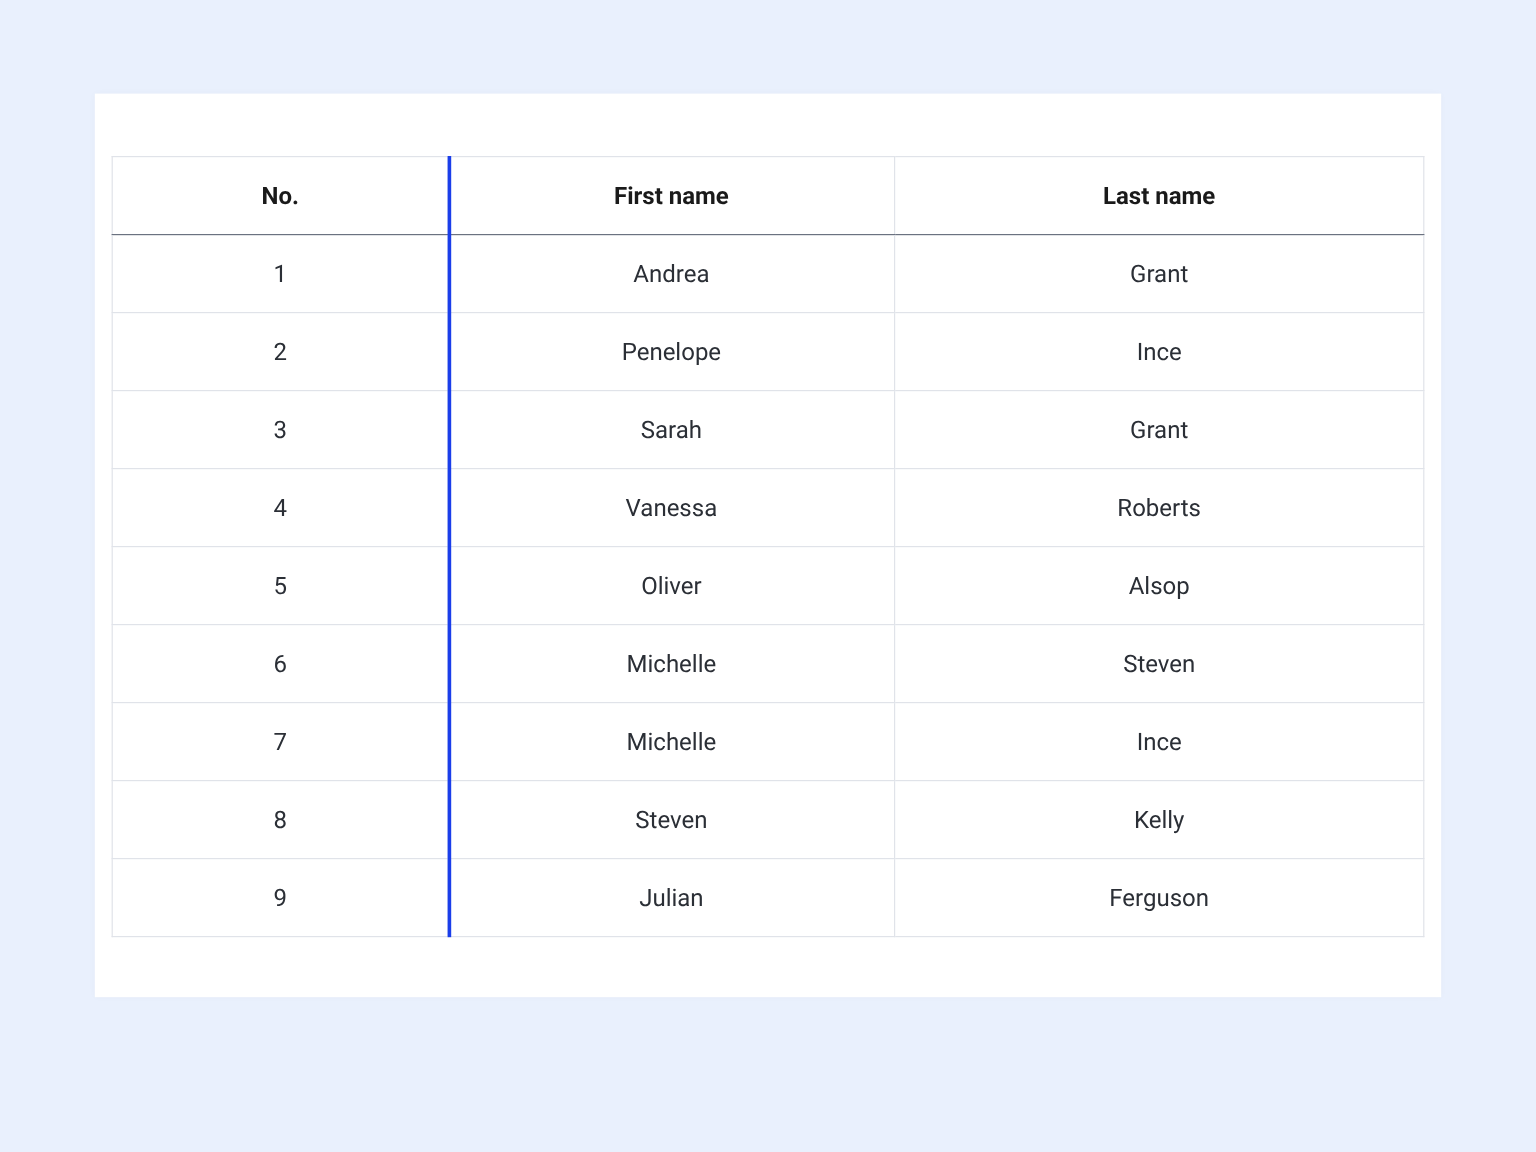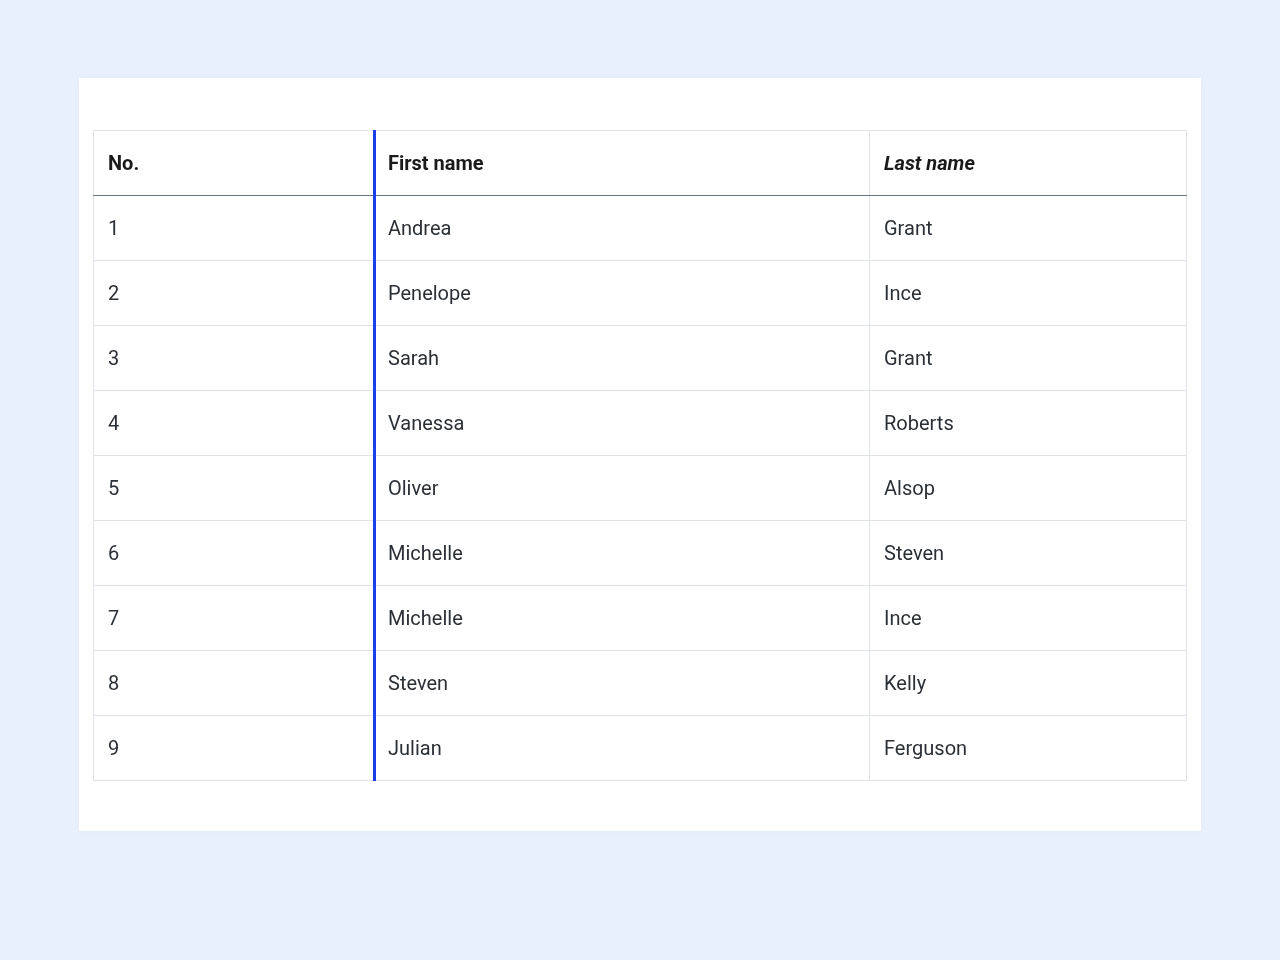--- a/index.html
+++ b/index.html
@@ -26,39 +26,39 @@
     }
     table.data-table {
       width: 100%;
       border-collapse: collapse;
       font-size: 20px;
       color: #202124;
       position: relative;
     }
     table.data-table th,
     table.data-table td {
-      text-align: left;
+      text-align: center;
       padding: 20px 14px;
       border: 1px solid #e0e3e9;
       background: #ffffff;
       vertical-align: middle;
     }
     table.data-table th {
       font-weight: 700;
       color: #1a1a1a;
       border-bottom: 1px solid #6b7280;
     }
     table.data-table td {
       font-weight: 400;
       color: #2b2f36;
     }
     
     .col-no  { width: 280px; }
-    .col-fn  { width: 496px; }
-    .col-ln  { width: auto; font-style: italic; }
+    .col-fn  { width: 372px; }
+    .col-ln  { width: auto; }
 
     
     .resize-line {
       position: absolute;
       top: 0;
       bottom: 0;
       left: 280px;
       width: 3px;
       background: #1a3eea;
       cursor: col-resize;

